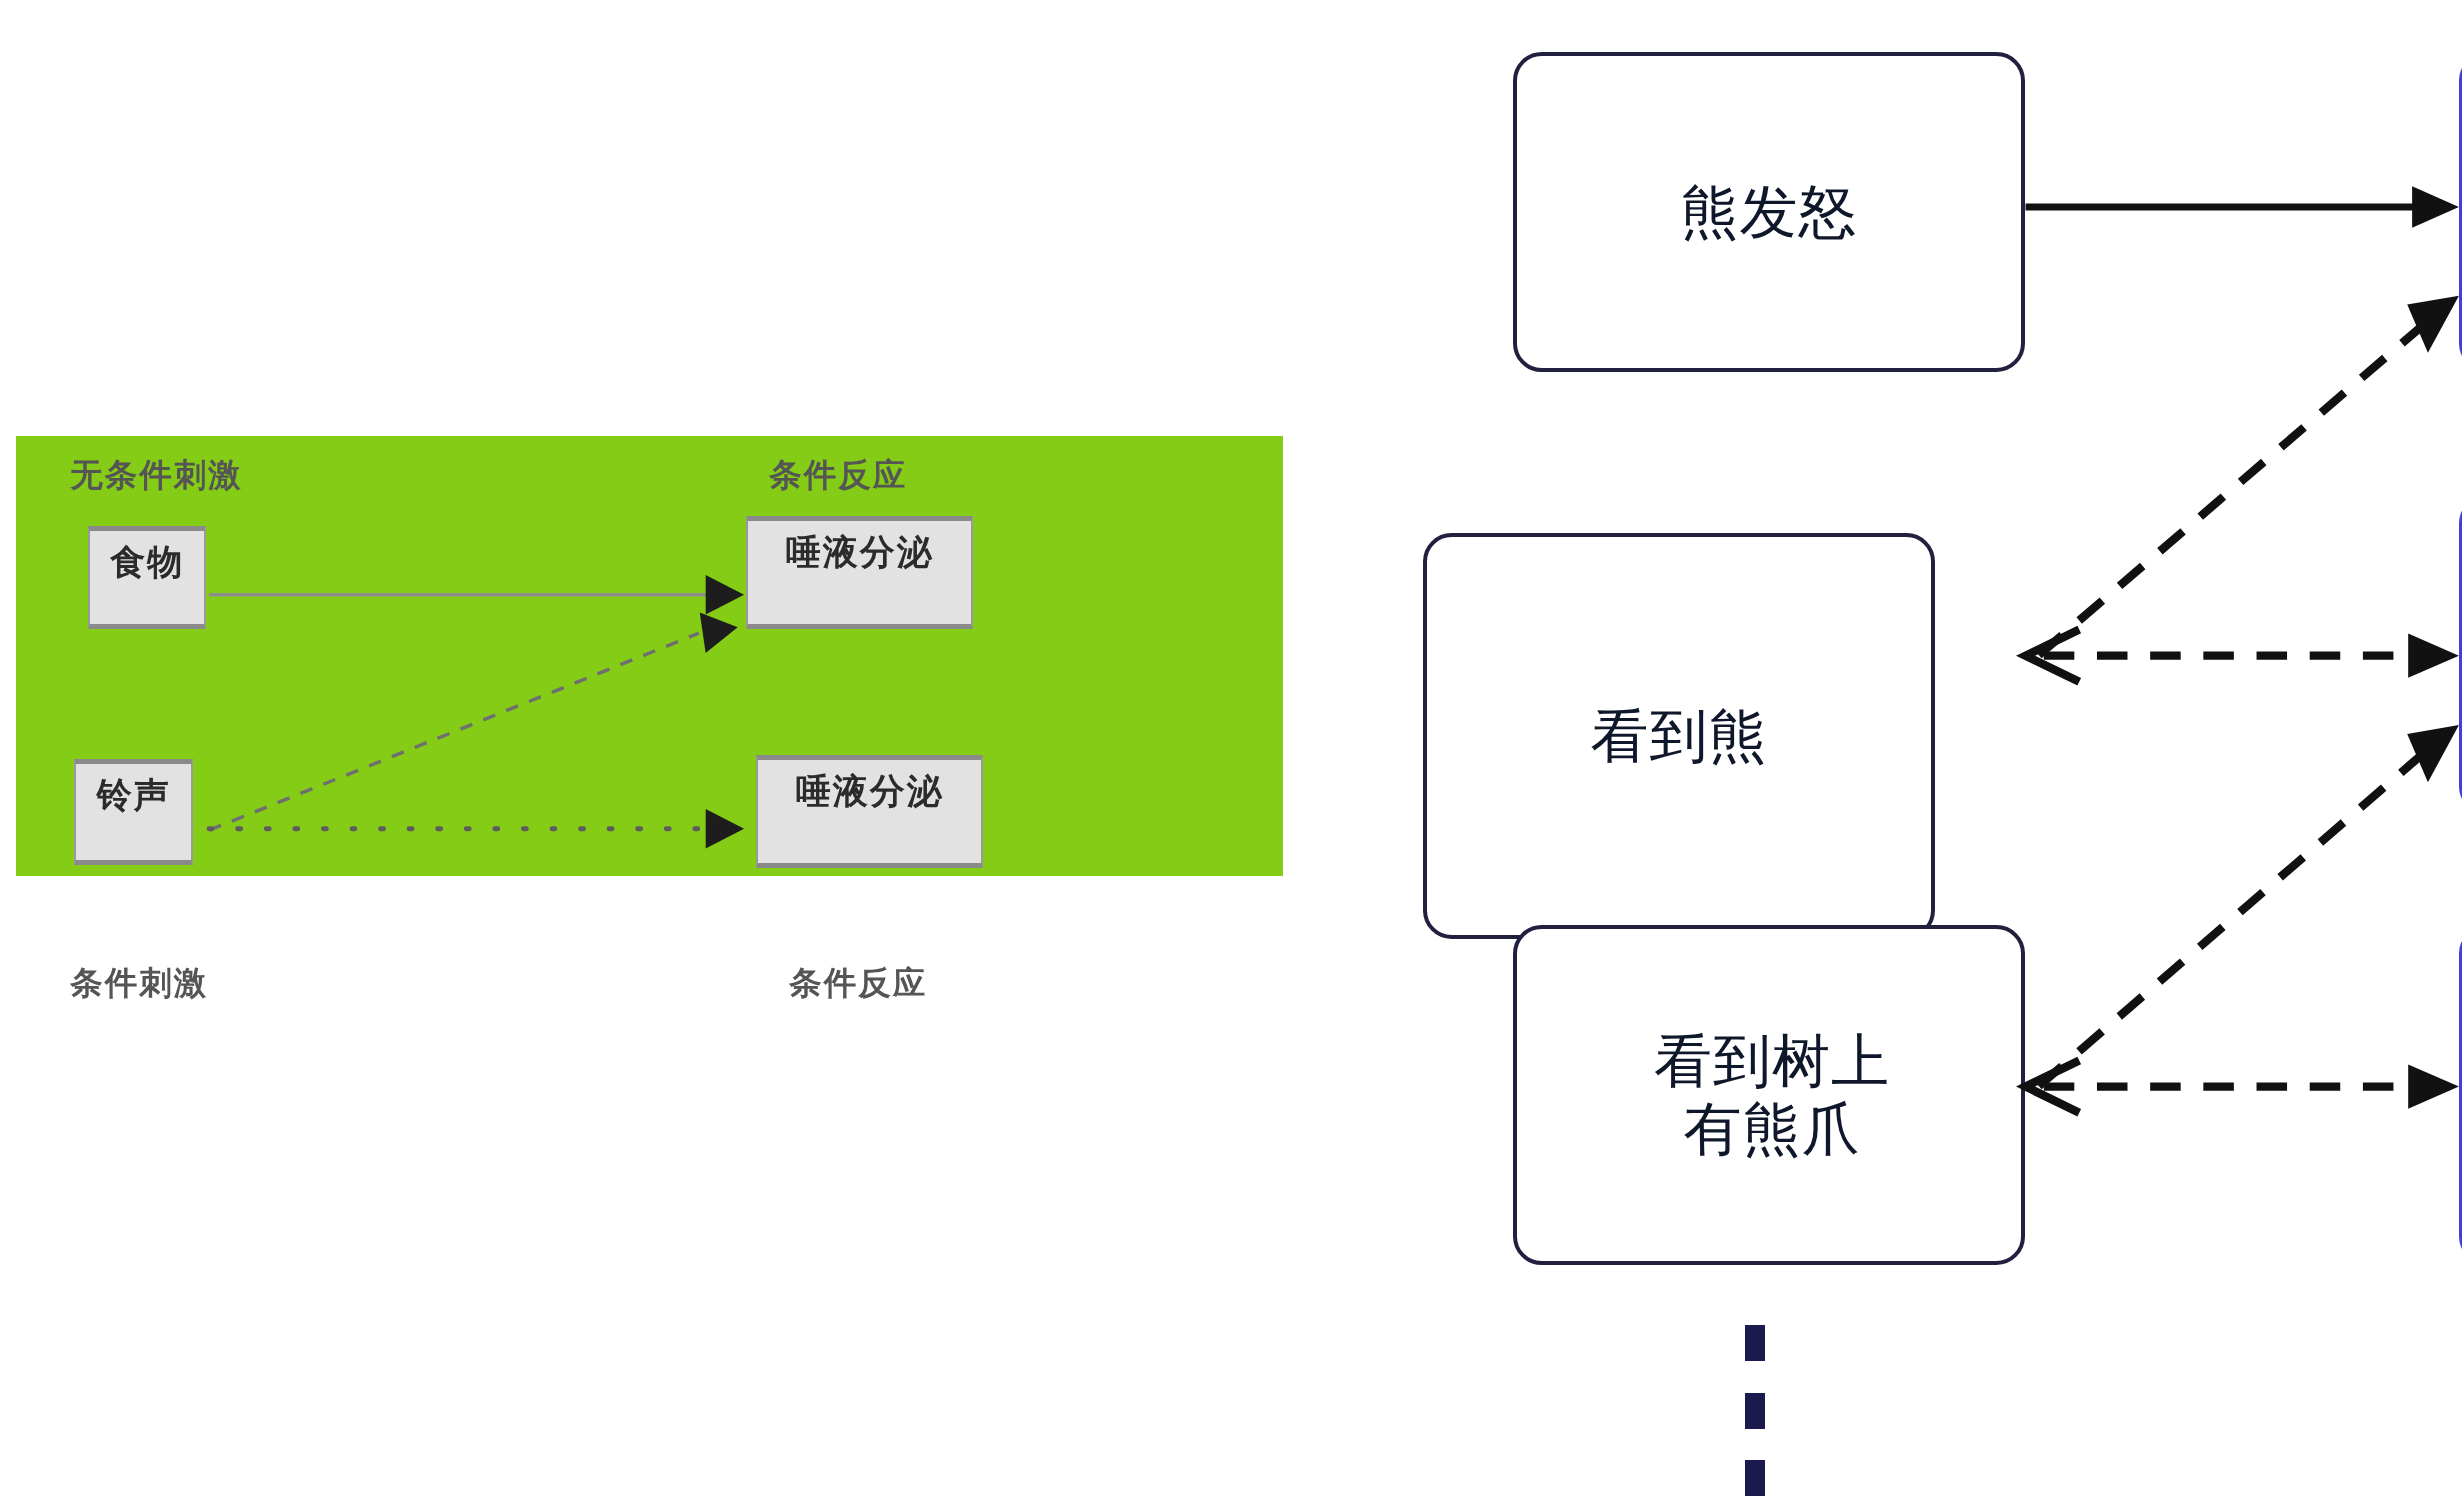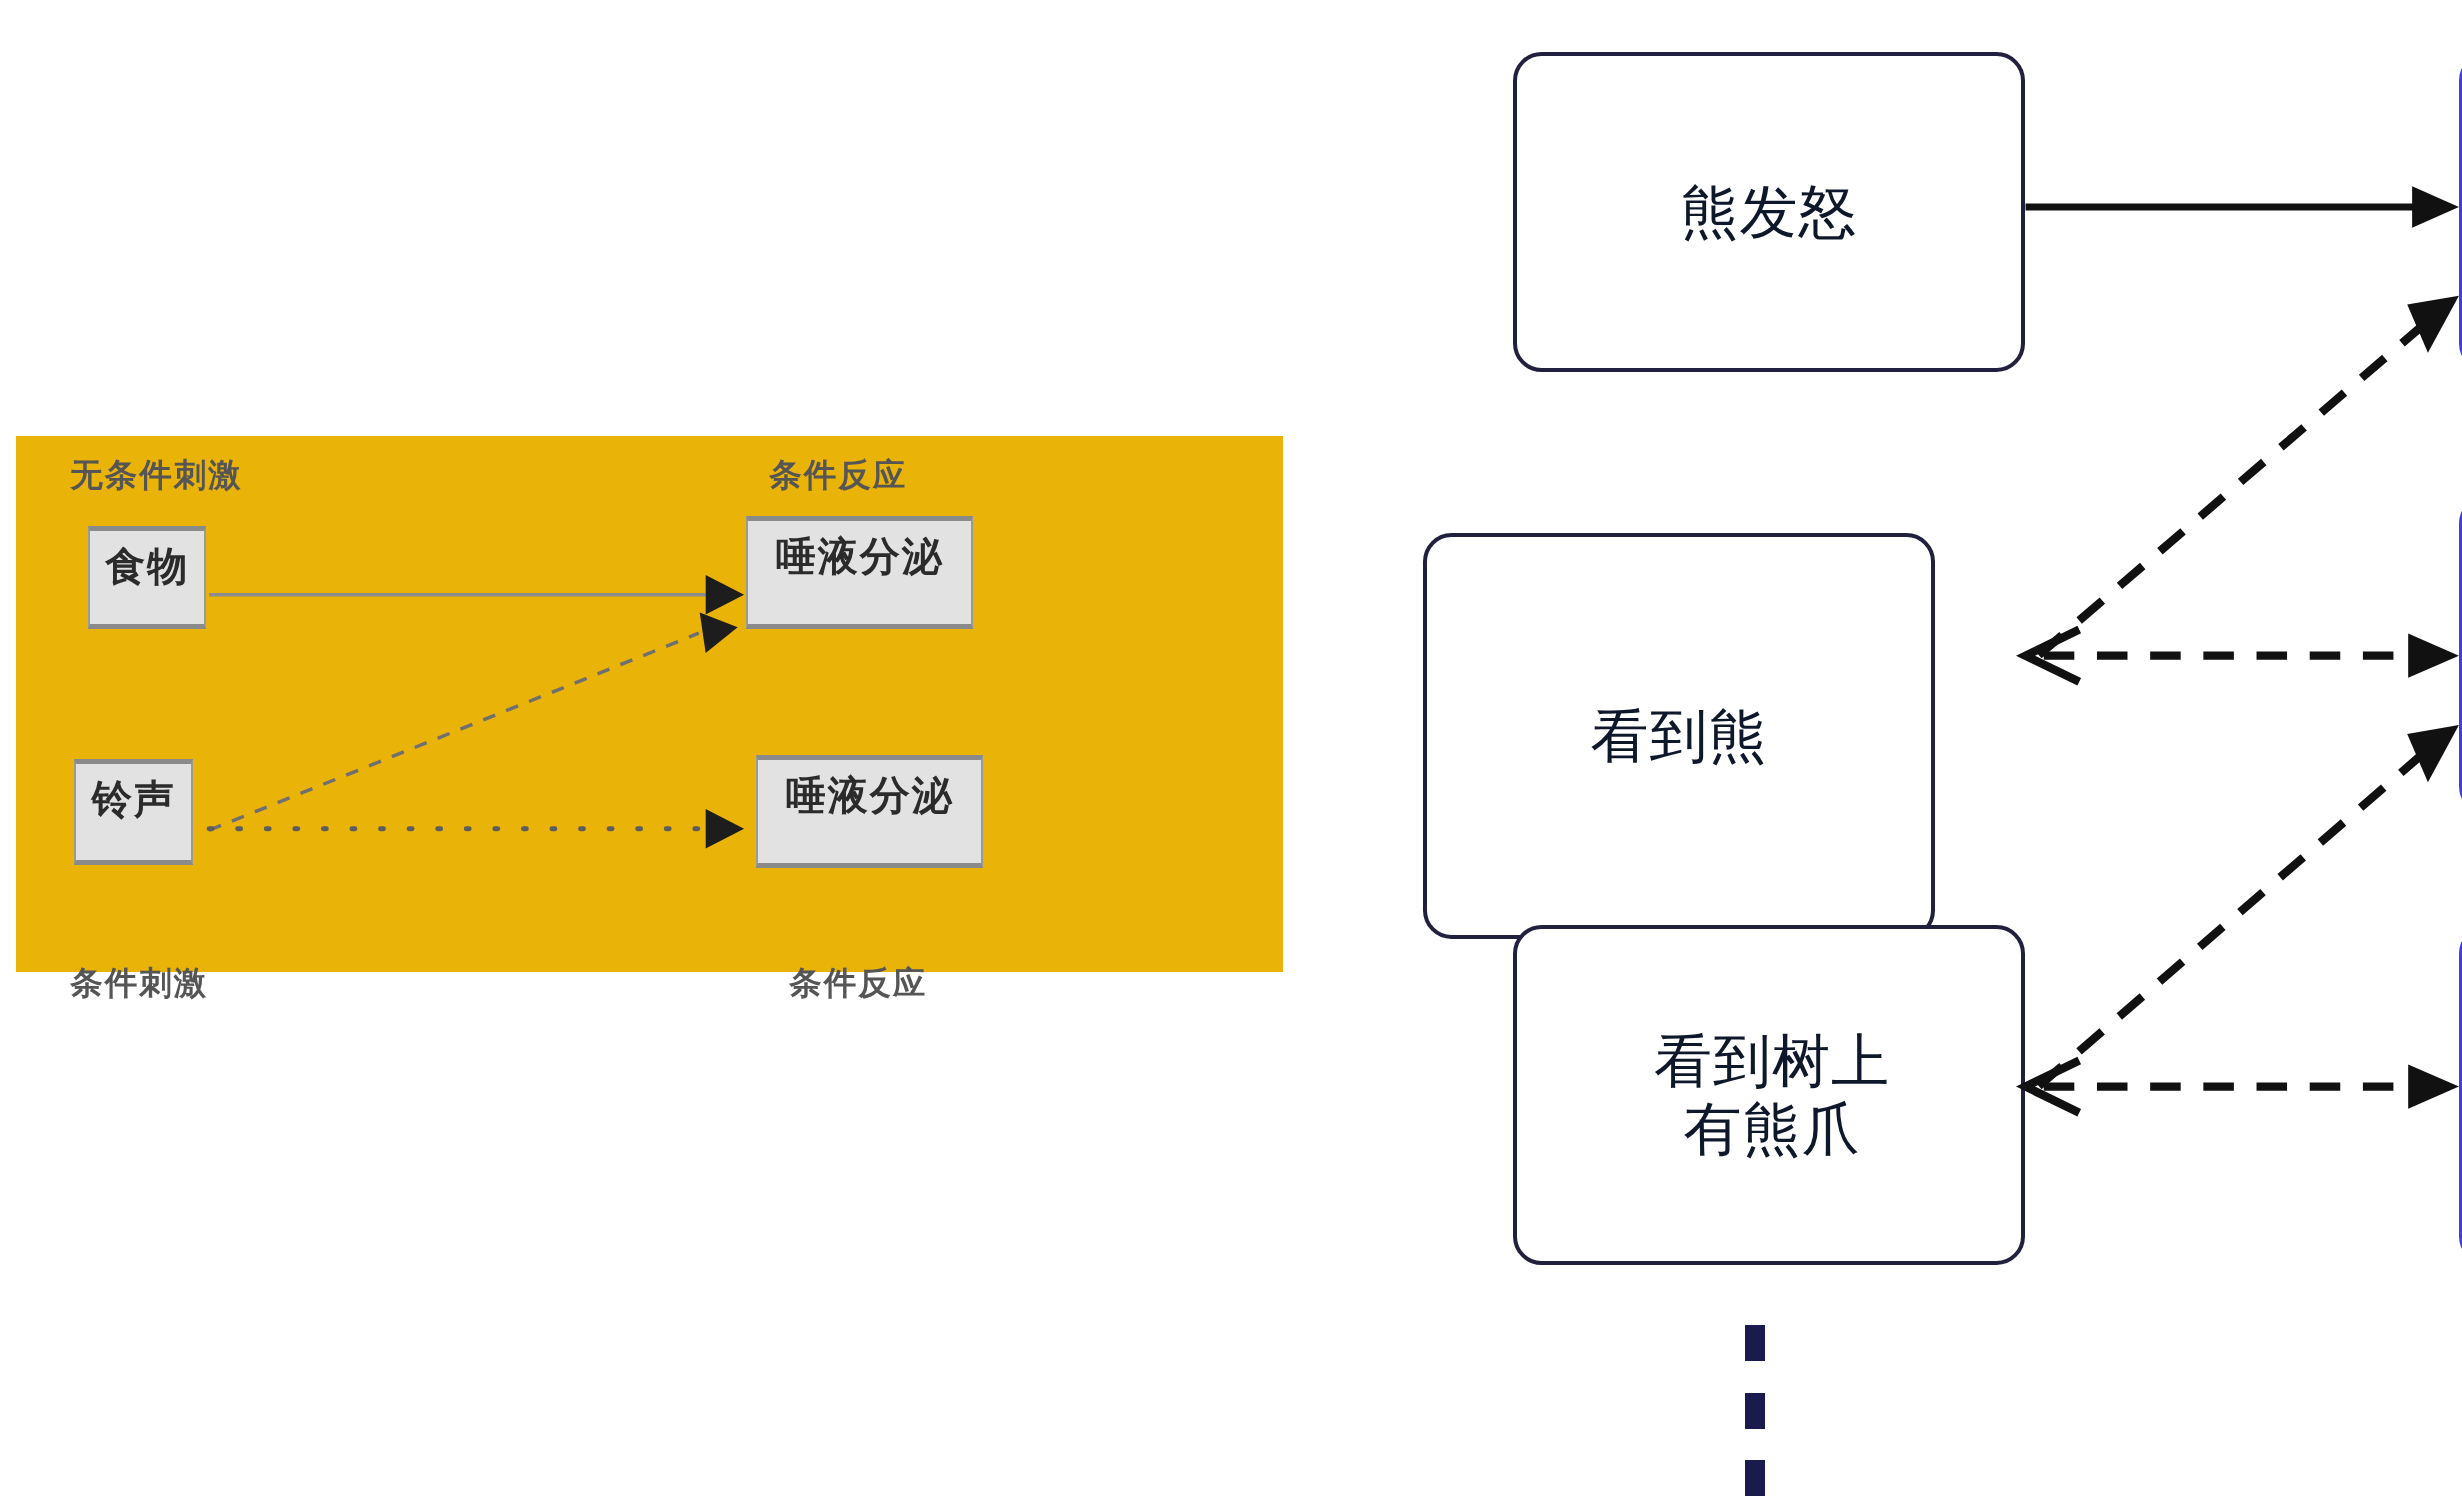--- a/index.html
+++ b/index.html
@@ -14,22 +14,22 @@
     overflow: hidden;
     font-family: "Liberation Sans", sans-serif;
   }
 
   
   #left-panel {
     position: absolute;
     left: 16.3px;
     top: 436px;
     width: 1267px;
-    height: 536px;
-    background: #eab308;
+    height: 440px;
+    background: #84cc16;
   }
   .lp-caption {
     position: absolute;
     color: #555555;
     font-size: 32.5px;
     font-weight: 700;
     letter-spacing: 2px;
     white-space: nowrap;
     font-family: "Liberation Sans", sans-serif;
   }
@@ -46,21 +46,21 @@
     border-top: 5.9px solid #8a8a8a;
     border-bottom: 5.9px solid #8a8a8a;
     box-sizing: border-box;
   }
   .lp-box-label {
     position: absolute;
     left: 0; right: 0;
     top: 7.9px;
     text-align: center;
     color: #2b2b2b;
-    font-size: 40px;
+    font-size: 35px;
     font-weight: 700;
     letter-spacing: 2px;
     white-space: nowrap;
     font-family: "Liberation Sans", sans-serif;
   }
   #lp-box-food   { left: 72px;  top: 90px;  width: 118px; height: 103px; }
   #lp-box-bell   { left: 58px;  top: 323px;  width: 119px; height: 106px; }
   #lp-box-sal1   { left: 730px; top: 80px;  width: 227px; height: 113px; }
   #lp-box-sal2   { left: 740px; top: 319px;  width: 227px; height: 113px; }
 

